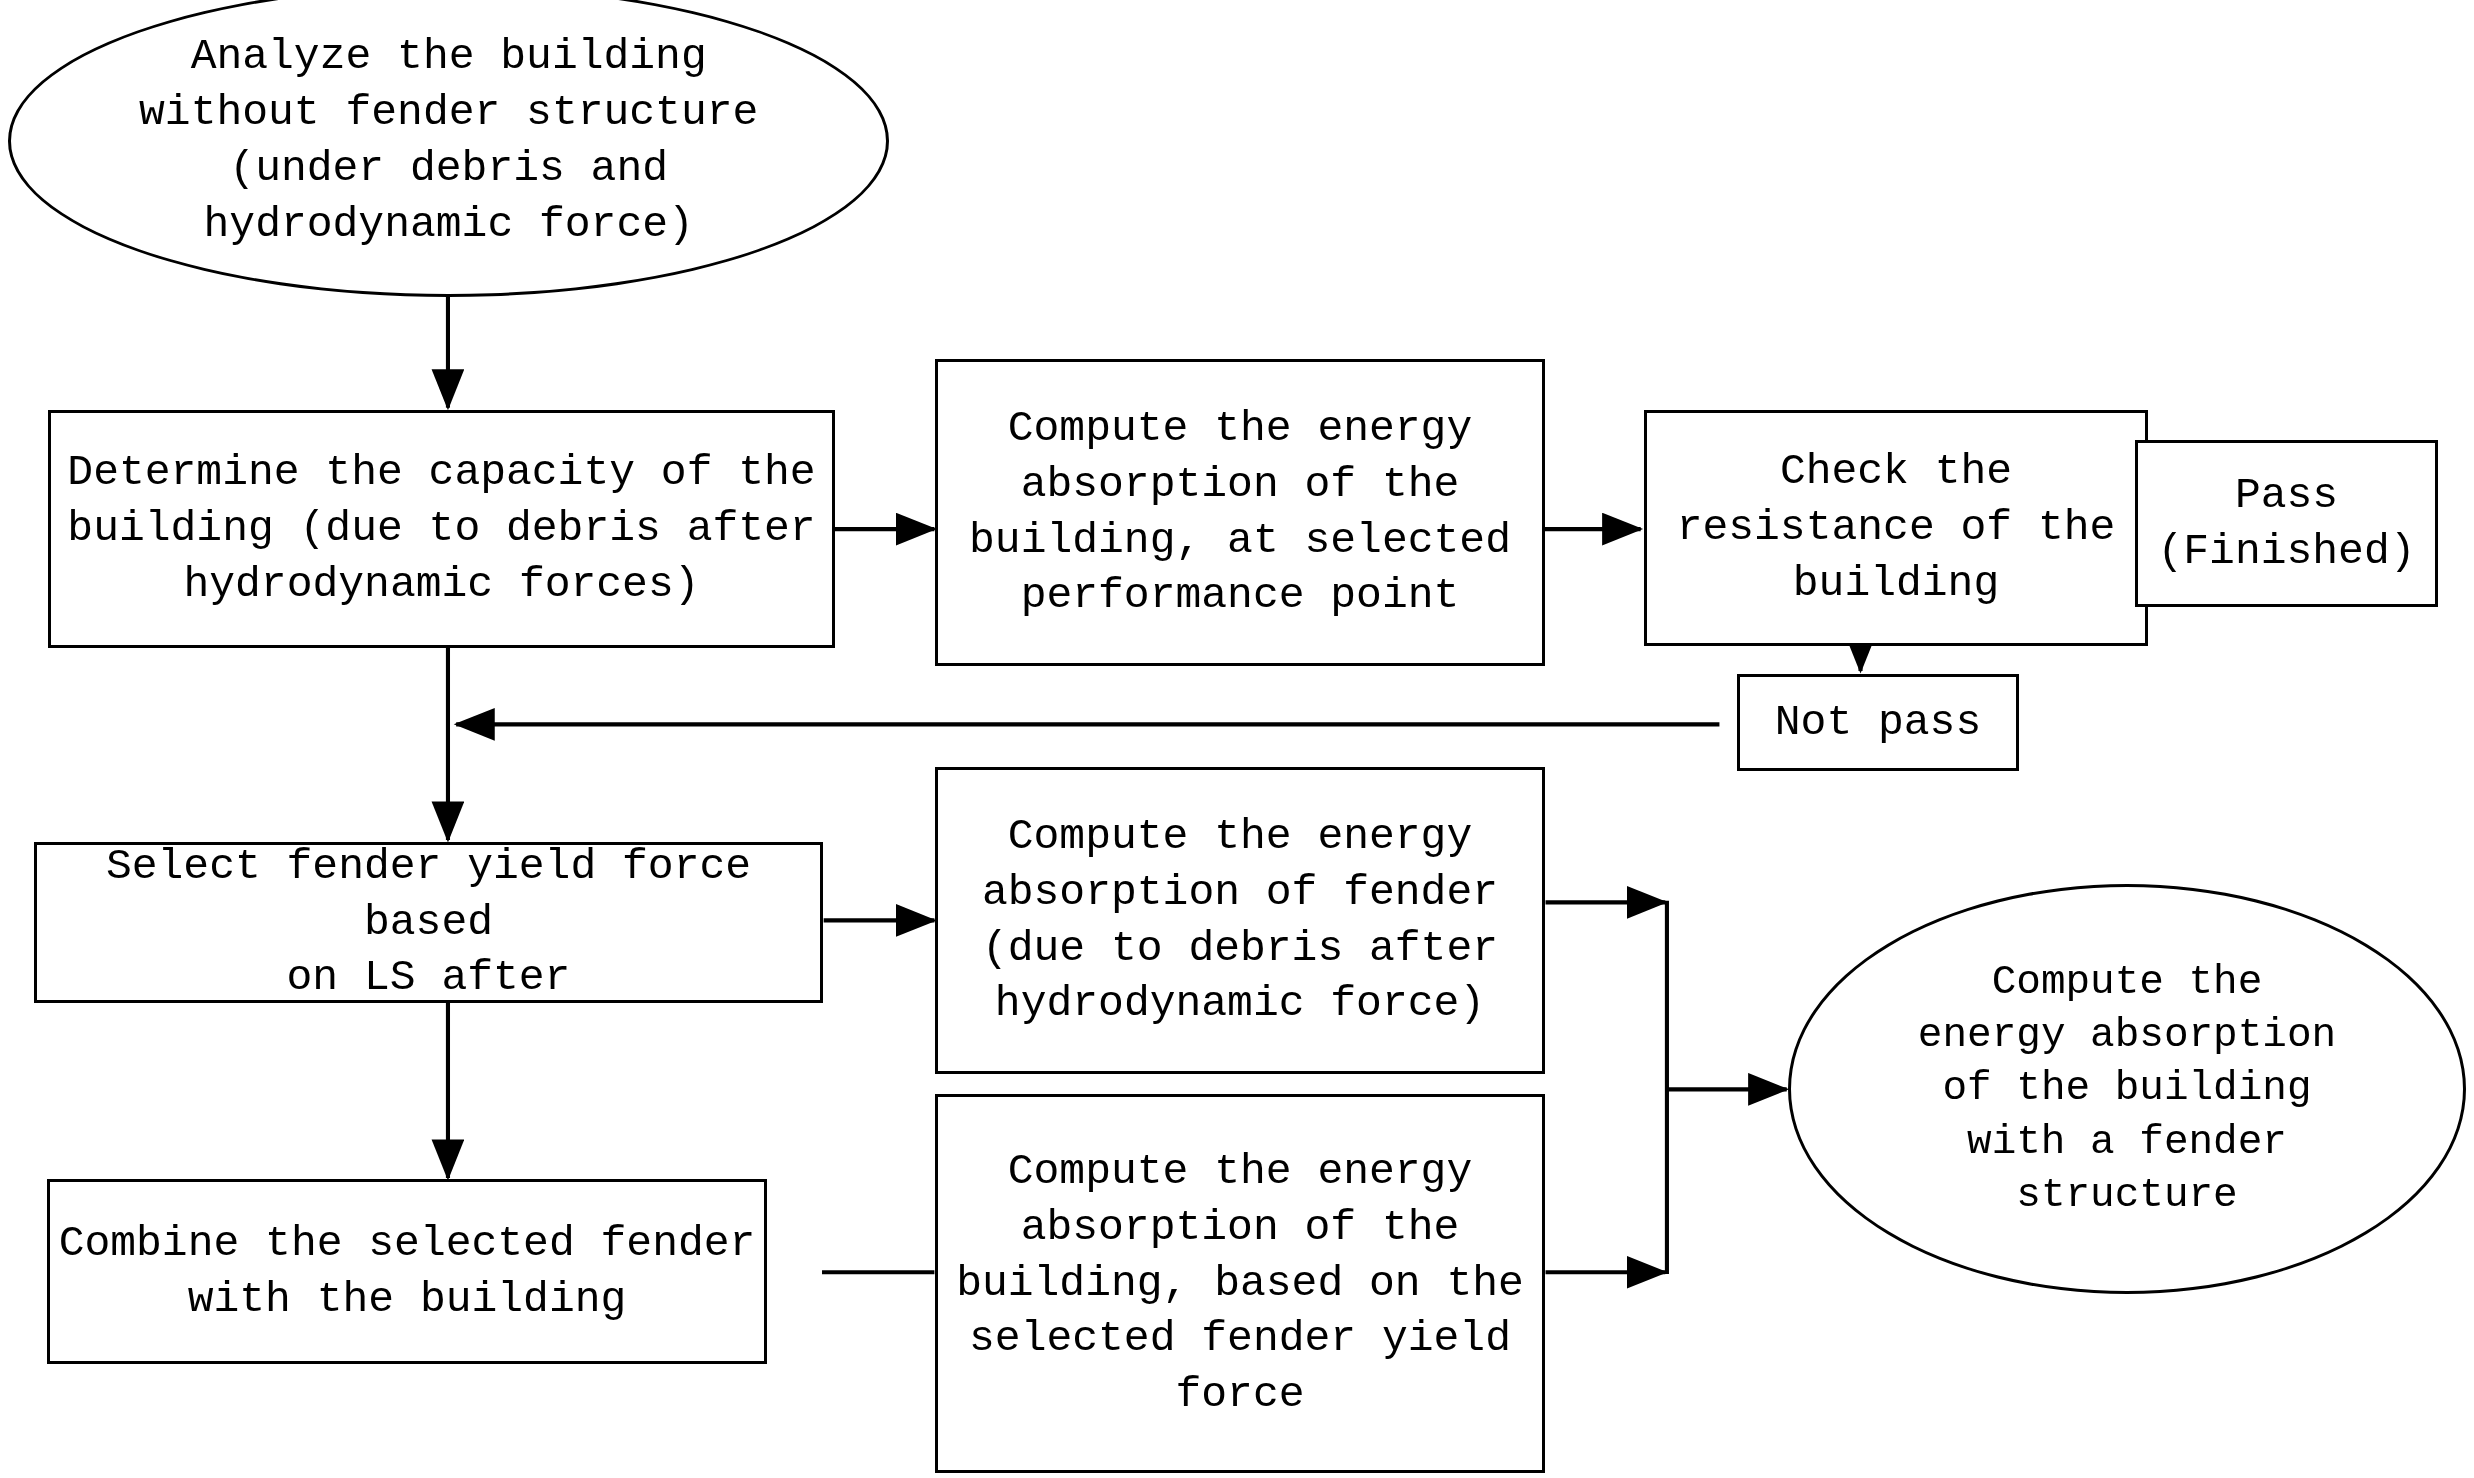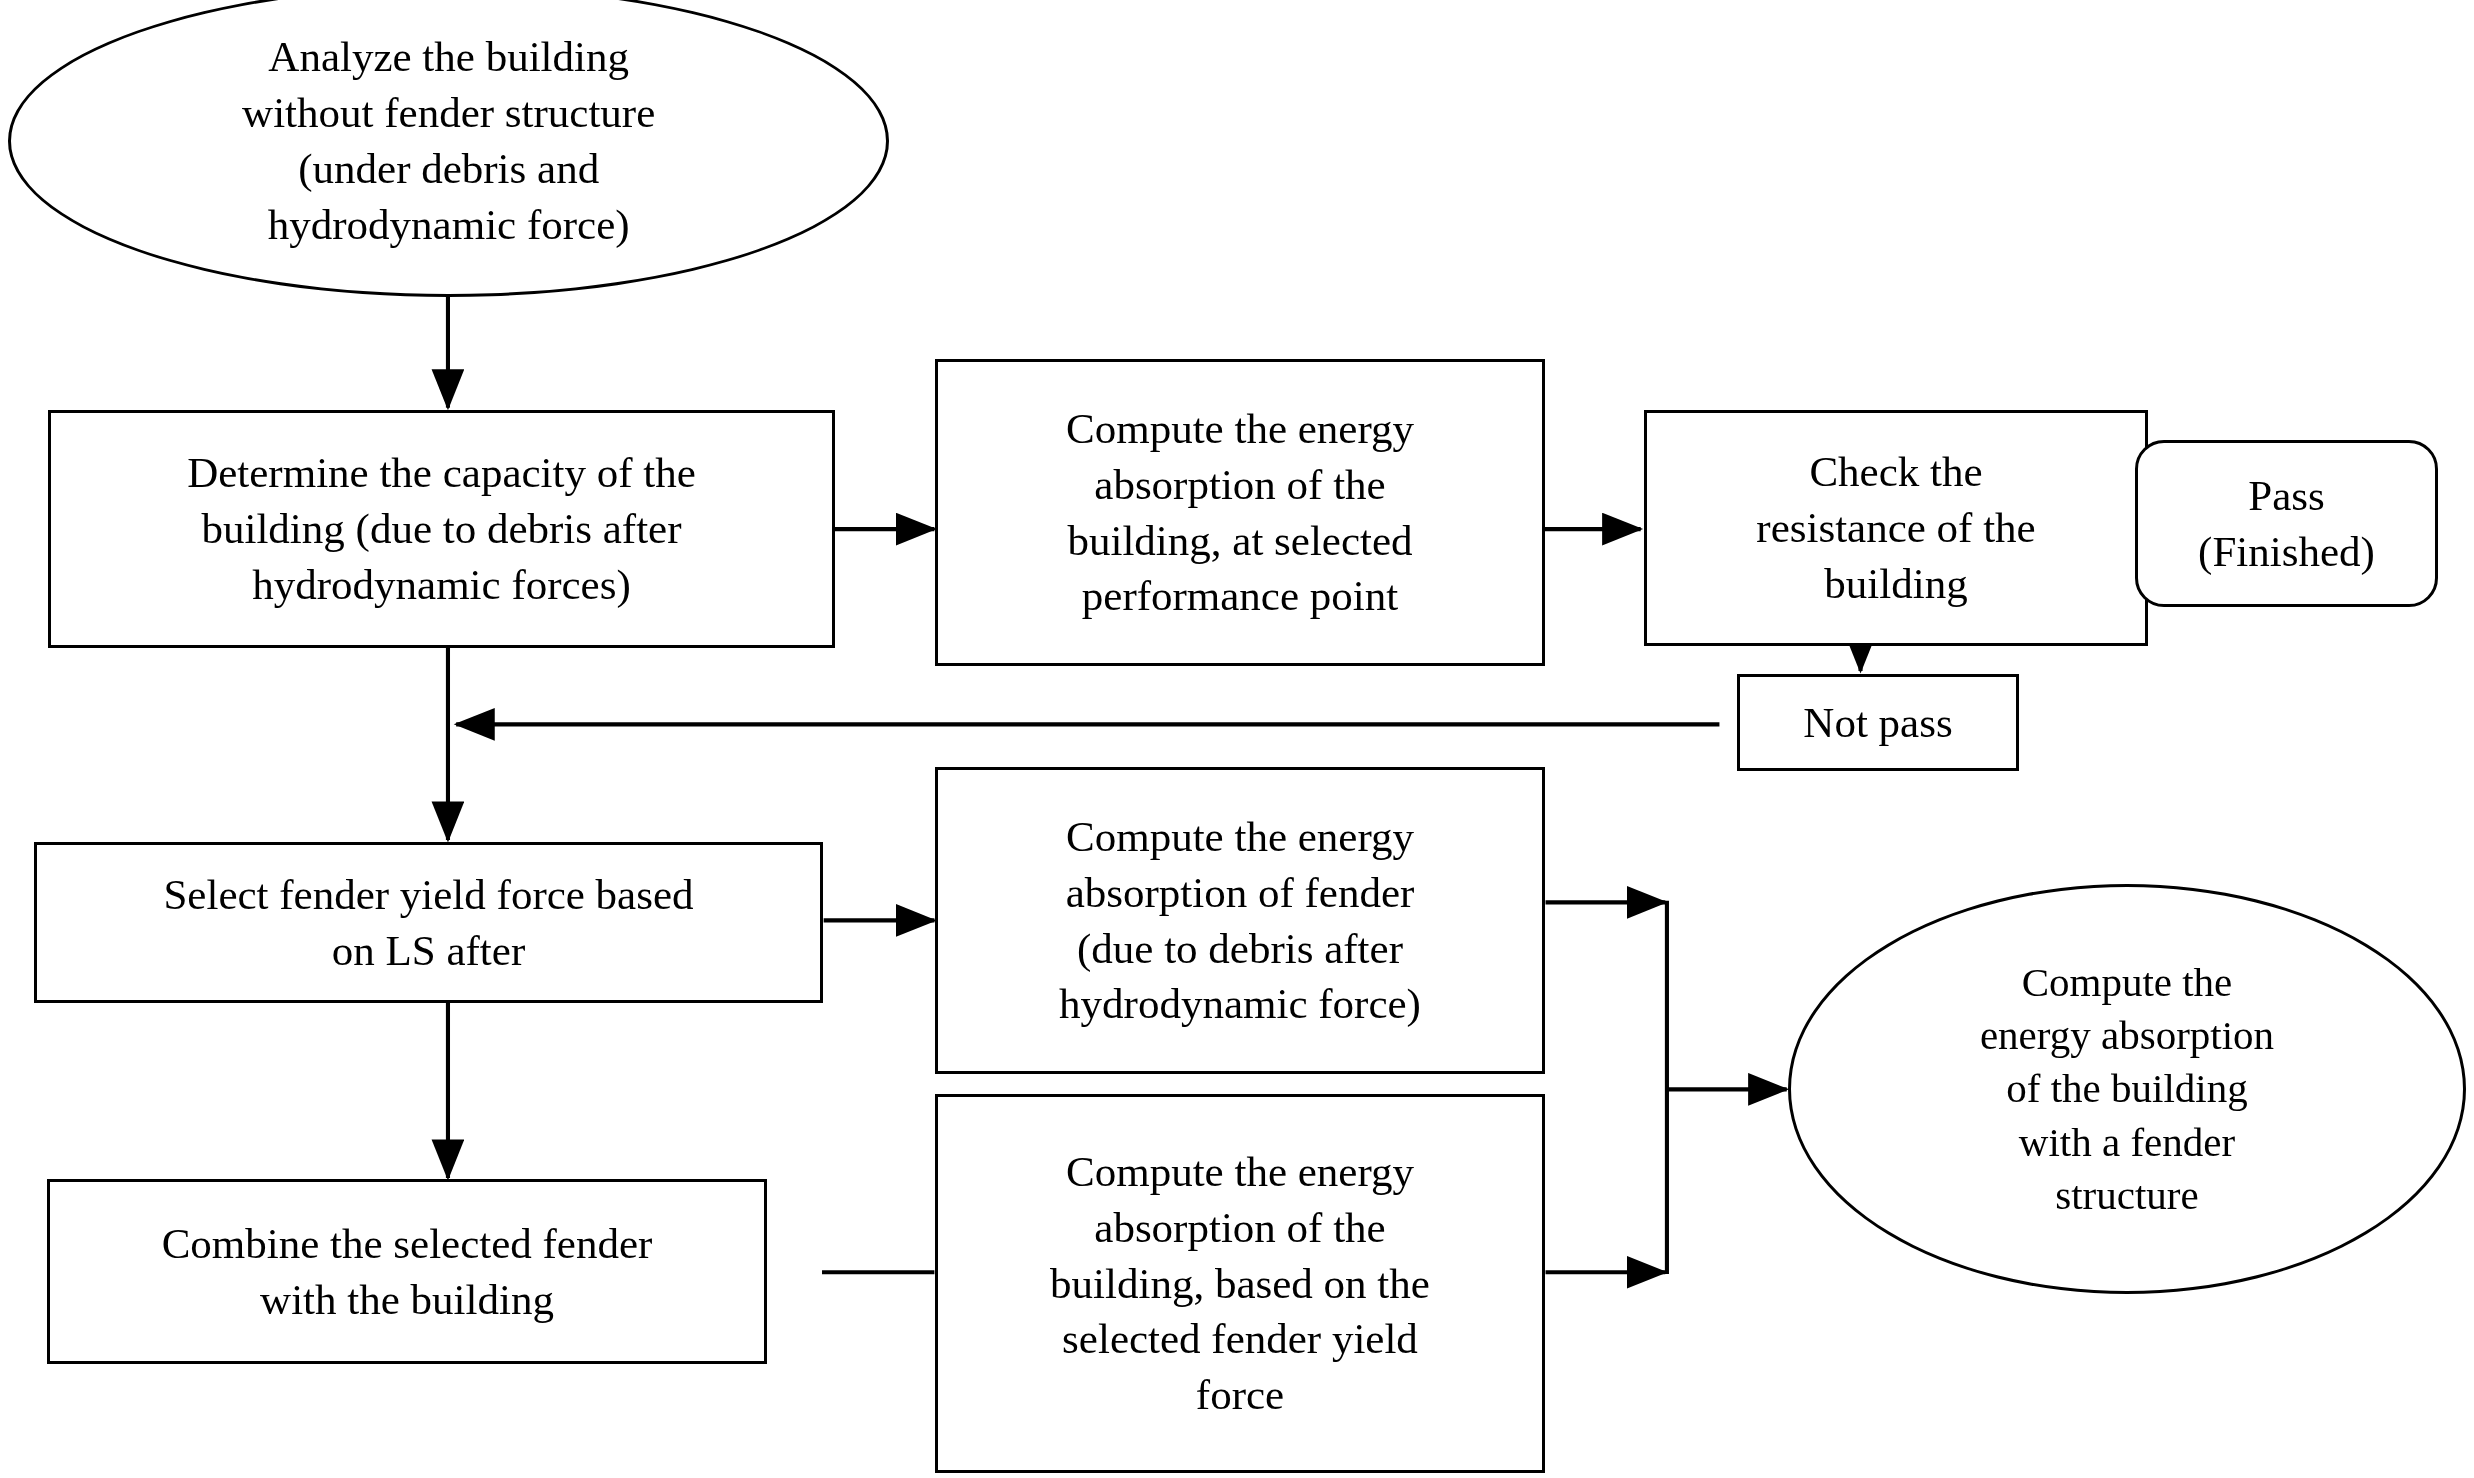--- a/index.html
+++ b/index.html
@@ -7,21 +7,21 @@
     margin: 0;
     padding: 0;
     background: #ffffff;
   }
   #canvas {
     position: relative;
     width: 2475px;
     height: 1479px;
     background: #ffffff;
     overflow: hidden;
-    font-family: Liberation Serif, serif;
+    font-family: Liberation Mono, monospace;
     color: #000000;
   }
   
   #edges {
     position: absolute;
     left: 0;
     top: 0;
     width: 2475px;
     height: 1479px;
   }
@@ -121,21 +121,21 @@
 building, at selected
 performance point</span>
   </div>
 
   <div class="node box t52" style="left:1644px; top:410px; width:504px; height:236px;">
     <span class="node-text">Check the
 resistance of the
 building</span>
   </div>
 
-  <div class="node box t52" style="left:2135px; top:440px; width:303px; height:167px;border-radius:29px;">
+  <div class="node box t52" style="left:2135px; top:440px; width:303px; height:167px;">
     <span class="node-text">Pass
 (Finished)</span>
   </div>
 
   <div class="node box t52" style="left:1721px; top:674px; width:282px; height:97px;margin-left:16px;">
     <span class="node-text">Not pass</span>
   </div>
 
   <div class="node box t52" style="left:34px; top:842px; width:789px; height:161px;">
     <span class="node-text">Select fender yield force based

